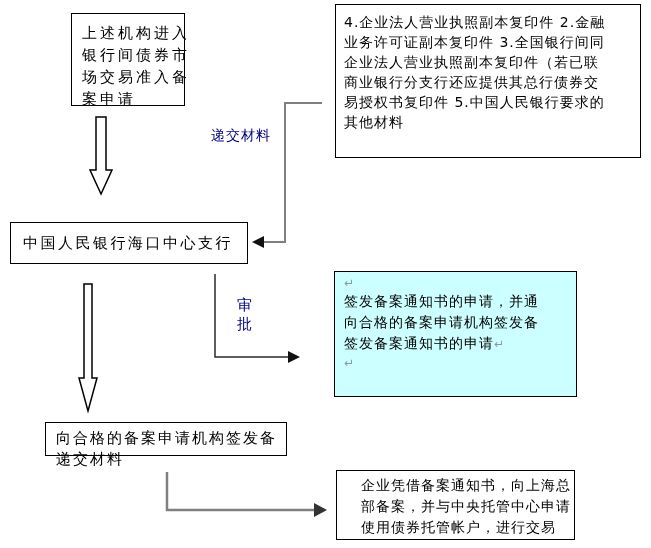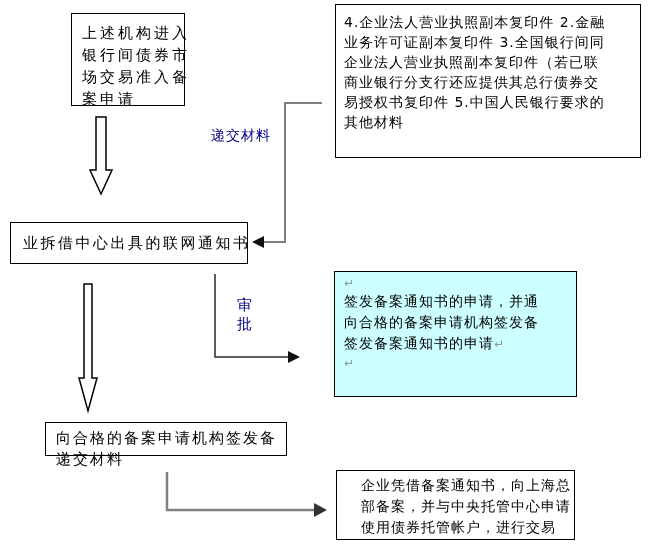--- a/index.html
+++ b/index.html
@@ -83,21 +83,21 @@
     <div class="line">业务许可证副本复印件 3.全国银行间同</div>
     <div class="line">企业法人营业执照副本复印件（若已联</div>
     <div class="line">商业银行分支行还应提供其总行债券交</div>
     <div class="line">易授权书复印件 5.中国人民银行要求的</div>
     <div class="line">其他材料</div>
   </div>
 
   <div id="label-submit" class="nav-label">递交材料</div>
 
   <div id="box-pboc" class="fbox">
-    <span class="line">业拆借中心出具的联网通知书</span>
+    <span class="line">中国人民银行海口中心支行</span>
   </div>
 
   <div id="label-approval" class="nav-label">审批</div>
 
   <div id="box-review" class="fbox">
     <div class="pmark blockmark">↵</div>
     <div class="line">签发备案通知书的申请，并通</div>
     <div class="line">向合格的备案申请机构签发备</div>
     <div class="line"><span>签发备案通知书的申请</span><span class="pmark">↵</span></div>
     <div class="pmark blockmark">↵</div>

